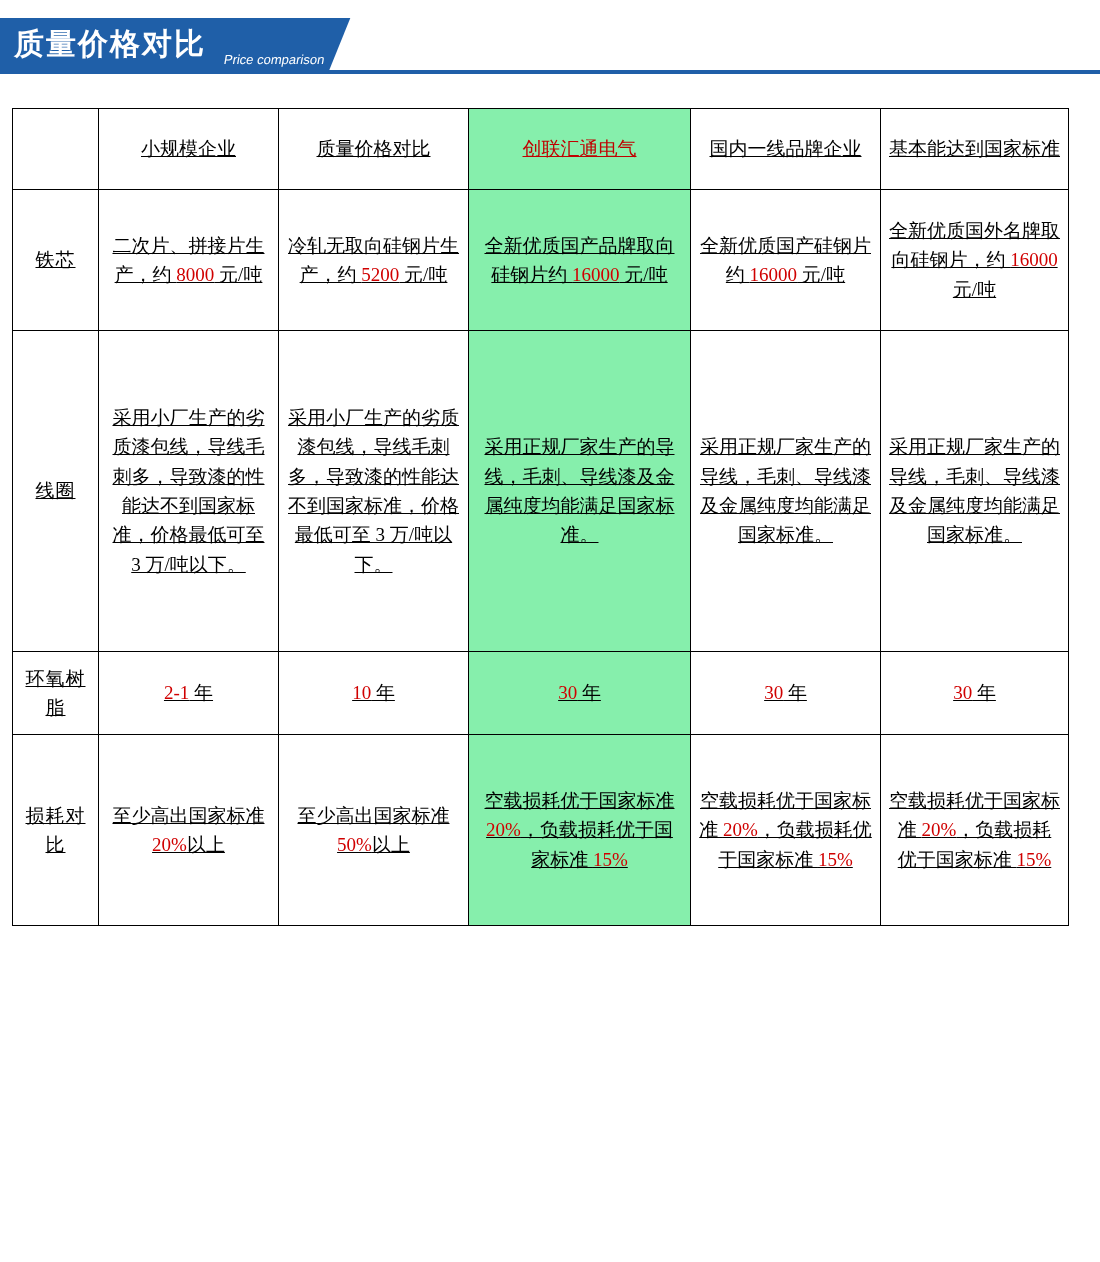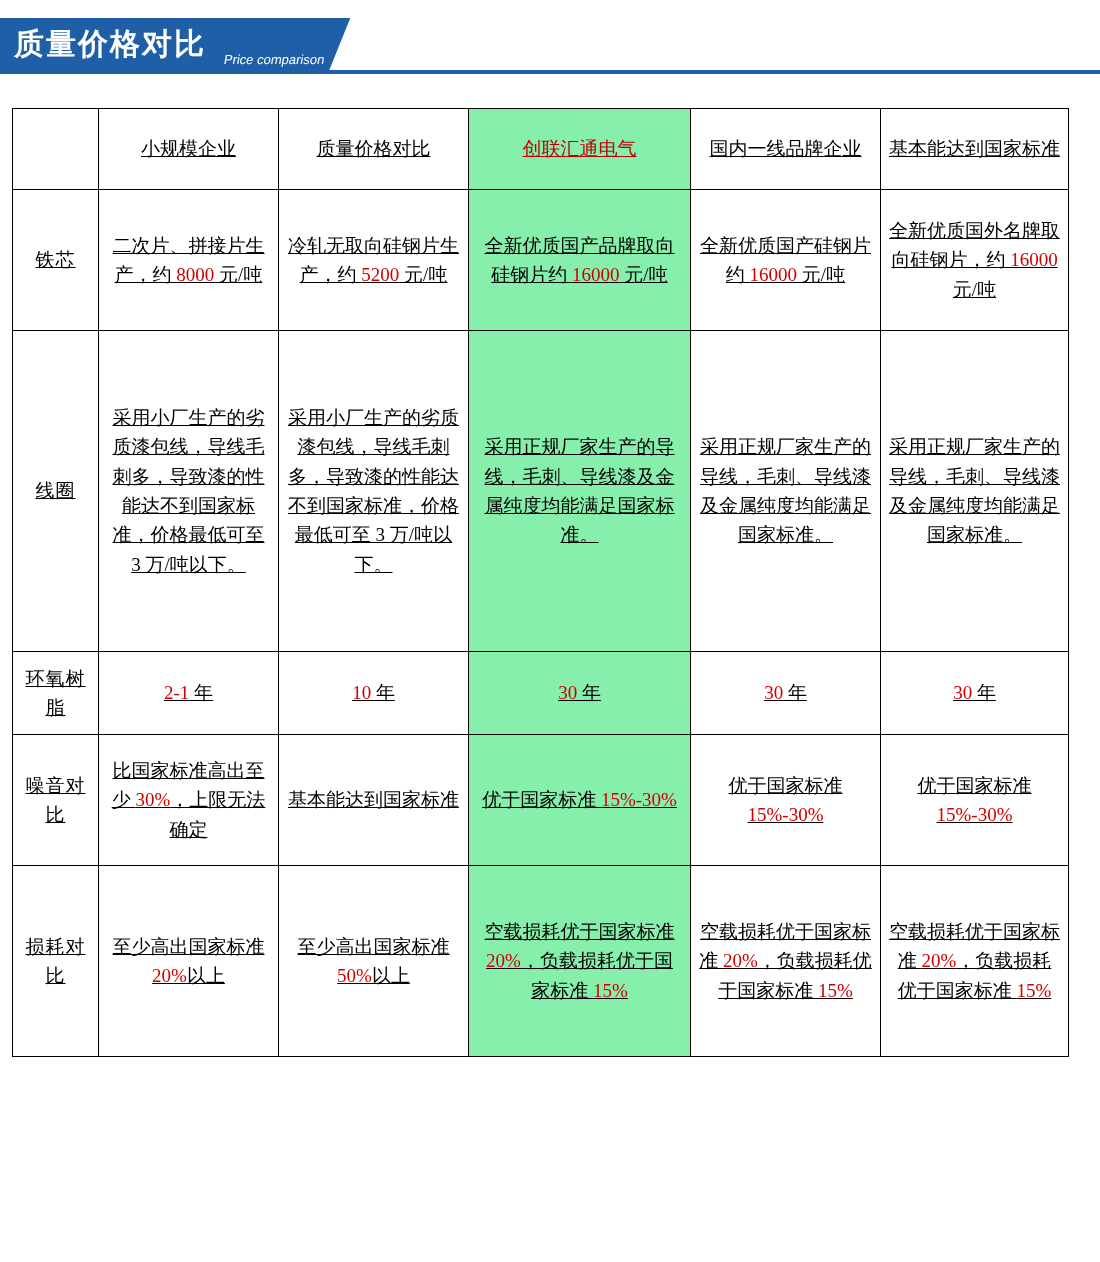--- a/index.html
+++ b/index.html
@@ -178,28 +178,20 @@
         <td>采用正规厂家生产的导线，毛刺、导线漆及金属纯度均能满足国家标准。</td>
       </tr>
       <tr class="r-shiyong">
         <td class="rowhead">环氧树脂</td>
         <td><span class="red">2-1</span> 年</td>
         <td><span class="red">10</span> 年</td>
         <td class="highlight-col"><span class="red">30</span> 年</td>
         <td><span class="red">30</span> 年</td>
         <td><span class="red">30</span> 年</td>
       </tr>
-      <tr class="r-zaoyin">
-        <td class="rowhead">噪音对比</td>
-        <td>比国家标准高出至少 <span class="red">30%</span>，上限无法确定</td>
-        <td>基本能达到国家标准</td>
-        <td class="highlight-col">优于国家标准 <span class="red">15%-30%</span></td>
-        <td>优于国家标准 <span class="red">15%-30%</span></td>
-        <td>优于国家标准 <span class="red">15%-30%</span></td>
-      </tr>
       <tr class="r-sunhao">
         <td class="rowhead">损耗对比</td>
         <td>至少高出国家标准 <span class="red">20%</span>以上</td>
         <td>至少高出国家标准 <span class="red">50%</span>以上</td>
         <td class="highlight-col">空载损耗优于国家标准 <span class="red">20%</span>，负载损耗优于国家标准 <span class="red">15%</span></td>
         <td>空载损耗优于国家标准 <span class="red">20%</span>，负载损耗优于国家标准 <span class="red">15%</span></td>
         <td>空载损耗优于国家标准 <span class="red">20%</span>，负载损耗优于国家标准 <span class="red">15%</span></td>
       </tr>
     </tbody>
   </table>

